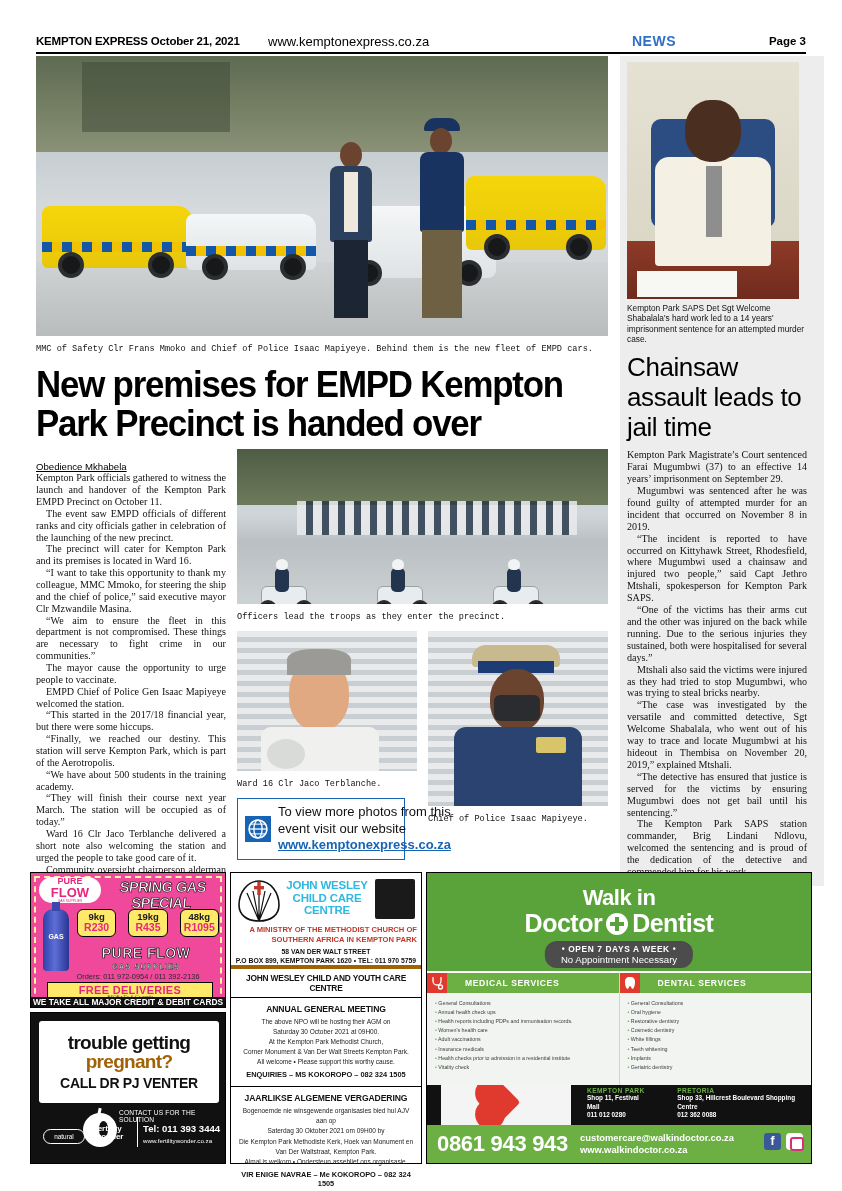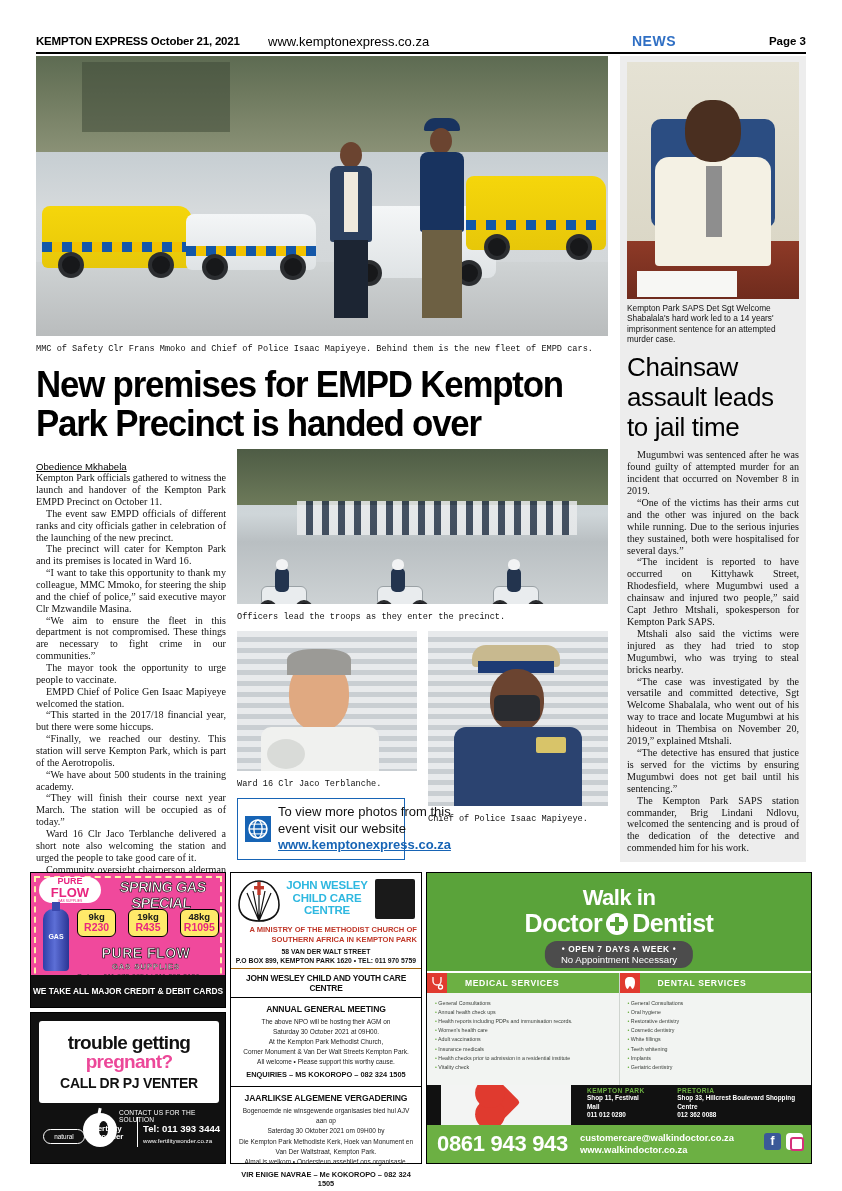--- a/index.html
+++ b/index.html
@@ -96,22 +96,22 @@
     display:flex; align-items:center; gap:7px;
     border:1.5px solid #1764b5; padding:5px 7px; width:168px; margin-top:8px;
     background:#fff;
   }
   .globe { width:26px; height:26px; flex:0 0 26px; }
   .web-text { font-family:"Liberation Sans", sans-serif; font-size:13px; line-height:1.3; color:#111; }
   .web-text .url { color:#1764b5; font-weight:700; text-decoration:underline; }
 
   
   .side-col {
-    position:absolute; left:620px; top:56px; width:186px;
-    background:#ededed; padding:6px 7px 8px 7px;
+    position:absolute; left:620px; top:56px; width:204px;
+    background:#ededed; padding:6px 17px 8px 7px;
   }
   #sgt-photo { width:172px; height:237px; }
   .office-bg{position:absolute;inset:0;background:linear-gradient(#e5e2d4,#d8d4c3);}
   .desk{position:absolute;left:0;bottom:0;width:100%;height:58px;background:linear-gradient(#8e3a27,#6f2b1d);}
   .chair{position:absolute;left:14%;top:24%;width:72%;height:46%;border-radius:10px;background:#2b4d82;}
   .shirt{position:absolute;left:16%;top:40%;width:68%;height:46%;border-radius:14px 14px 4px 4px;background:#f4f1e4;}
   .tie{position:absolute;left:46%;top:44%;width:9%;height:30%;background:#8e8e8e;}
   .papers{position:absolute;left:6%;bottom:2px;width:58%;height:26px;background:#f7f7f4;}
 
   .side-caption { font-family:"Liberation Sans", sans-serif; font-size:8.3px; line-height:1.25; color:#111; padding-top:4px; }
@@ -159,46 +159,46 @@
   .pf-sub{position:absolute;left:40px;top:89px;width:150px;text-align:center;
     font-family:"Liberation Sans",sans-serif;font-weight:700;font-size:7.6px;color:#fff;-webkit-text-stroke:0.35px #000;letter-spacing:1px;}
   .pf-orders{position:absolute;left:24px;top:99px;width:166px;text-align:center;
     font-family:"Liberation Sans",sans-serif;font-size:7.4px;color:#2a2a2a;}
   .pf-free{position:absolute;left:16px;top:109px;width:166px;background:#ffe96a;border:1.5px solid #000;
     text-align:center;font-family:"Liberation Sans",sans-serif;font-weight:700;font-size:11px;color:#e8257f;
     padding:1px 0;letter-spacing:0.3px;}
   .pf-tc{position:absolute;left:16px;top:121px;width:166px;text-align:center;
     font-family:"Liberation Sans",sans-serif;font-size:4.4px;color:#333;}
   .pf-cards{position:absolute;left:0;bottom:0;width:100%;background:#111;color:#fff;text-align:center;
-    font-family:"Liberation Sans",sans-serif;font-weight:700;font-size:8.4px;padding:11px 0;}
+    font-family:"Liberation Sans",sans-serif;font-weight:700;font-size:8.4px;padding:0 0;}
 
   
   #ad-fertility { left:0; top:140px; width:196px; height:152px; background:#111; border:1px solid #000; overflow:hidden;}
   .ft-white{position:absolute;left:8px;top:8px;width:180px;height:82px;background:#fff;border-radius:3px;
     display:flex;flex-direction:column;align-items:center;justify-content:center;gap:0px;}
   .ft-l1{font-family:"Liberation Sans",sans-serif;font-weight:700;font-size:19px;color:#111;letter-spacing:-0.7px;line-height:1.02;}
-  .ft-l2{font-family:"Liberation Sans",sans-serif;font-weight:700;font-size:19px;color:#ec4899;letter-spacing:-0.7px;line-height:1.02;}
+  .ft-l2{font-family:"Liberation Sans",sans-serif;font-weight:700;font-size:19px;color:#a16207;letter-spacing:-0.7px;line-height:1.02;}
   .ft-l3{font-family:"Liberation Sans",sans-serif;font-weight:700;font-size:14px;color:#111;letter-spacing:-0.3px;margin-top:4px;}
   .ft-contact{position:absolute;left:88px;top:96px;width:100px;
     font-family:"Liberation Sans",sans-serif;font-size:6.6px;color:#fff;letter-spacing:0.2px;}
   .ft-tel{position:absolute;left:112px;top:110px;font-family:"Liberation Sans",sans-serif;font-weight:700;font-size:9.6px;color:#fff;}
   .ft-url{position:absolute;left:112px;top:124px;font-family:"Liberation Sans",sans-serif;font-size:6.2px;color:#fff;}
   .ft-vline{position:absolute;left:106px;top:104px;width:1px;height:30px;background:#fff;}
   .ft-natural{position:absolute;left:12px;top:116px;width:42px;height:15px;border:1px solid #fff;border-radius:8px;
     display:flex;align-items:center;justify-content:center;
     font-family:"Liberation Sans",sans-serif;font-size:6.4px;color:#fff;}
   .ft-apple{position:absolute;left:52px;top:100px;width:34px;height:34px;border-radius:50%;background:#fff;}
   .ft-apple:before{content:"";position:absolute;left:15px;top:-5px;width:3px;height:7px;background:#fff;transform:rotate(12deg);}
   .ft-apple:after{content:"";position:absolute;left:16px;top:8px;width:9px;height:16px;border-radius:50% 50% 45% 45%;background:#111;}
   .ft-fw{position:absolute;left:64px;top:112px;font-family:"Liberation Sans",sans-serif;font-weight:700;
     font-size:8px;color:#fff;line-height:0.95;}
 
   
   #ad-wesley { left:200px; top:0; width:192px; height:292px; background:#fff; border:1px solid #000; }
-  .jw-top{position:relative;height:96px;border-bottom:1px solid #a16207;text-decoration:underline;}
+  .jw-top{position:relative;height:96px;border-bottom:4px solid #a16207;text-decoration:underline;}
   .jw-shell{position:absolute;left:6px;top:6px;width:44px;height:44px;}
   .jw-badge{position:absolute;right:6px;top:6px;width:40px;height:40px;background:#1a1a1a;border-radius:2px;}
   .jw-title{position:absolute;left:52px;top:6px;width:88px;text-align:center;
     font-family:"Liberation Sans",sans-serif;font-weight:700;font-size:11.5px;color:#2fb8e0;line-height:1.1;letter-spacing:-0.2px;}
   .jw-min{position:absolute;left:4px;top:52px;width:182px;text-align:right;
     font-family:"Liberation Sans",sans-serif;font-weight:700;font-size:7.6px;color:#c0392b;line-height:1.3;}
   .jw-addr{position:absolute;left:4px;top:74px;width:182px;text-align:center;
     font-family:"Liberation Sans",sans-serif;font-weight:700;font-size:6.8px;color:#111;line-height:1.35;}
   .jw-band{text-align:center;font-family:"Liberation Sans",sans-serif;font-weight:700;font-size:8.4px;
     color:#111;padding:4px 0;border-bottom:1px solid #000;letter-spacing:-0.2px;}
@@ -309,21 +309,21 @@
 
     <div class="story-wrap">
       <div class="story-left">
         <div class="byline">Obedience Mkhabela</div>
         <div class="body-col">
           <p class="first">Kempton Park officials gathered to witness the launch and handover of the Kempton Park EMPD Precinct on October 11.</p>
           <p>The event saw EMPD officials of different ranks and city officials gather in celebration of the launching of the new precinct.</p>
           <p>The precinct will cater for Kempton Park and its premises is located in Ward 16.</p>
           <p>“I want to take this opportunity to thank my colleague, MMC Mmoko, for steering the ship and the chief of police,” said executive mayor Clr Mzwandile Masina.</p>
           <p>“We aim to ensure the fleet in this department is not compromised. These things are necessary to fight crime in our communities.”</p>
-          <p>The mayor took the opportunity to urge people to vaccinate.</p>
+          <p>The mayor cause the opportunity to urge people to vaccinate.</p>
           <p>EMPD Chief of Police Gen Isaac Mapiyeye welcomed the station.</p>
           <p>“This started in the 2017/18 financial year, but there were some hiccups.</p>
           <p>“Finally, we reached our destiny. This station will serve Kempton Park, which is part of the Aerotropolis.</p>
           <p>“We have about 500 students in the training academy.</p>
           <p>“They will finish their course next year March. The station will be occupied as of today.”</p>
           <p>Ward 16 Clr Jaco Terblanche delivered a short note also welcoming the station and urged the people to take good care of it.</p>
           <p>Community oversight chairperson alderman Izak Berg did the vote of thanks as the event officially closed.</p>
         </div>
       </div>
 
@@ -406,23 +406,24 @@
       <div class="shirt"></div>
       <div class="tie"></div>
       <div style="position:absolute;left:34%;top:16%;width:32%;height:26%;border-radius:46%;background:#4a2f20;"></div>
       <div class="papers"></div>
     </div>
     <div class="side-caption">Kempton Park SAPS Det Sgt Welcome Shabalala's hard work led to a 14 years' imprisonment sentence for an attempted murder case.</div>
 
     <div class="side-headline">Chainsaw assault leads to jail time</div>
 
     <div class="side-body">
+      <p class="first">Kempton Park Magistrate’s Court sentenced Farai Mugumbwi (37) to an effective 14 years’ imprisonment on September 29.</p>
       <p>Mugumbwi was sentenced after he was found guilty of attempted murder for an incident that occurred on November 8 in 2019.</p>
+      <p>“The incident is reported to have occurred on Kittyhawk Street, Rhodesfield, where Mugumbwi used a chainsaw and injured two people,” said Capt Jethro Mtshali, spokesperson for Kempton Park SAPS.</p>
       <p>“One of the victims has their arms cut and the other was injured on the back while running. Due to the serious injuries they sustained, both were hospitalised for several days.”</p>
-      <p>“The incident is reported to have occurred on Kittyhawk Street, Rhodesfield, where Mugumbwi used a chainsaw and injured two people,” said Capt Jethro Mtshali, spokesperson for Kempton Park SAPS.</p>
       <p>Mtshali also said the victims were injured as they had tried to stop Mugumbwi, who was trying to steal bricks nearby.</p>
       <p>“The case was investigated by the versatile and committed detective, Sgt Welcome Shabalala, who went out of his way to trace and locate Mugumbwi at his hideout in Thembisa on November 20, 2019,” explained Mtshali.</p>
       <p>“The detective has ensured that justice is served for the victims by ensuring Mugumbwi does not get bail until his sentencing.”</p>
       <p>The Kempton Park SAPS station commander, Brig Lindani Ndlovu, welcomed the sentencing and is proud of the dedication of the detective and commended him for his work.</p>
     </div>
   </div>
 
   <div class="ads">
 
     <div class="ad" id="ad-pureflow">

